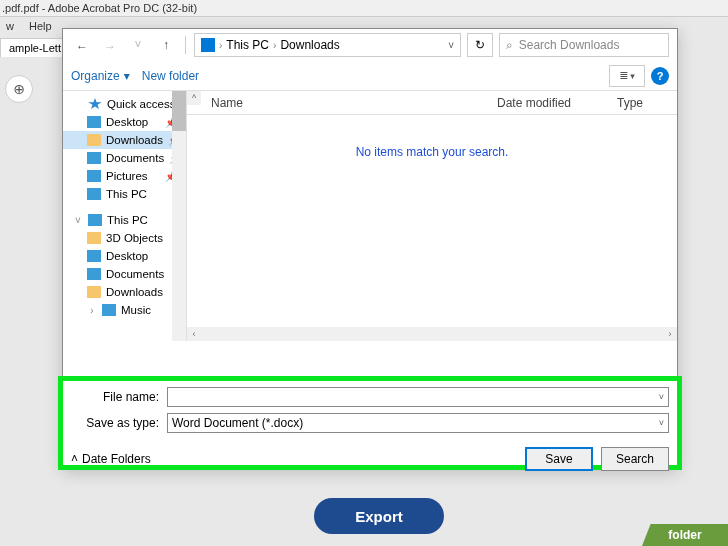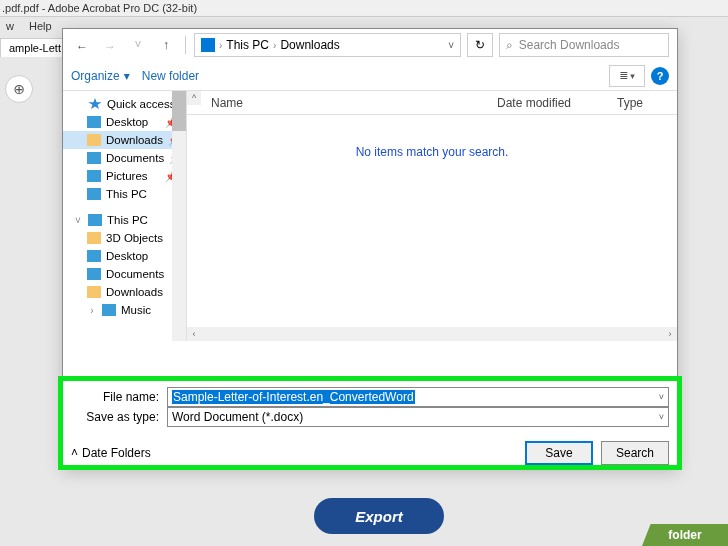--- a/index.html
+++ b/index.html
@@ -59,32 +59,32 @@
 .fl-col.name { flex: 1; }
 .fl-col.date { width: 120px; }
 .fl-col.type { width: 70px; }
 .fl-empty { text-align: center; color: #1d4ed8; font-size: 12px; padding-top: 30px; }
 .fl-scroll-up { position: absolute; left: 0; top: 0; width: 14px; height: 14px; background: #f0f0f0; display: flex; align-items: center; justify-content: center; font-size: 9px; color: #666; }
 .fl-hscroll { position: absolute; left: 0; right: 0; bottom: 0; height: 14px; background: #f0f0f0; display: flex; align-items: center; }
 .fl-hscroll .arr { width: 14px; height: 14px; display: flex; align-items: center; justify-content: center; font-size: 9px; color: #666; }
 .fl-hscroll .track { flex: 1; }
 
 .green-box { position: absolute; top: 376px; left: 58px; width: 624px; height: 94px; border: 5px solid #07e61e; background: #fff; padding: 6px 8px; }
-.field-row { display: flex; align-items: center; font-size: 12px; }
+.field-row { display: flex; align-items: center; margin-bottom: 6px; font-size: 12px; }
 .field-label { width: 96px; text-align: right; padding-right: 8px; }
 .field-input { flex: 1; height: 20px; border: 1px solid #888; padding: 0 4px; font-size: 12px; display: flex; align-items: center; position: relative; }
 .field-input .dd { position: absolute; right: 4px; font-size: 9px; color: #555; }
 .fn-highlight { background: #0078d7; color: #fff; padding: 0 1px; }
 .bottom-row { display: flex; align-items: center; margin-top: 14px; font-size: 12px; }
 .hide-folders { display: flex; align-items: center; gap: 4px; cursor: pointer; }
 .btn-group { margin-left: auto; display: flex; gap: 8px; }
 .win-btn { width: 68px; height: 24px; border: 1px solid #888; background: #efefef; font-size: 12px; display: flex; align-items: center; justify-content: center; cursor: pointer; }
 .win-btn.primary { border: 2px solid #0078d7; }
 
-.export-btn { position: absolute; top: 498px; left: 314px; width: 130px; height: 36px; background: #1e4b8f; color: #fff; border-radius: 18px; display: flex; align-items: center; justify-content: center; font-size: 15px; font-weight: 600; cursor: pointer; font-style: italic; }
+.export-btn { position: absolute; top: 498px; left: 314px; width: 130px; height: 36px; background: #1e4b8f; color: #fff; border-radius: 18px; display: flex; align-items: center; justify-content: center; font-size: 15px; font-weight: 600; cursor: pointer; }
 
 .wikihow { position: absolute; bottom: 0; right: 0; width: 86px; height: 22px; background: #6a9b3d; color: #fff; font-size: 12px; display: flex; align-items: center; justify-content: center; font-weight: bold; clip-path: polygon(10% 0, 100% 0, 100% 100%, 0 100%); }
 </style>
 </head>
 <body>
 
 <div class="app-bg">
   <div class="title-strip">.pdf.pdf - Adobe Acrobat Pro DC (32-bit)</div>
   <div class="menubar" style="top:18px;">
     <span>w</span>
@@ -207,21 +207,20 @@
         <div class="arr">›</div>
       </div>
     </div>
   </div>
 </div>
 
 <div class="green-box">
   <div class="field-row">
     <div class="field-label">File name:</div>
     <div class="field-input">
-      <span class="fn-highlight">Sample-Letter-of-Interest.en_ConvertedWord</span>
       <span class="dd">˅</span>
     </div>
   </div>
   <div class="field-row">
     <div class="field-label">Save as type:</div>
     <div class="field-input">
       <span>Word Document (*.docx)</span>
       <span class="dd">˅</span>
     </div>
   </div>

